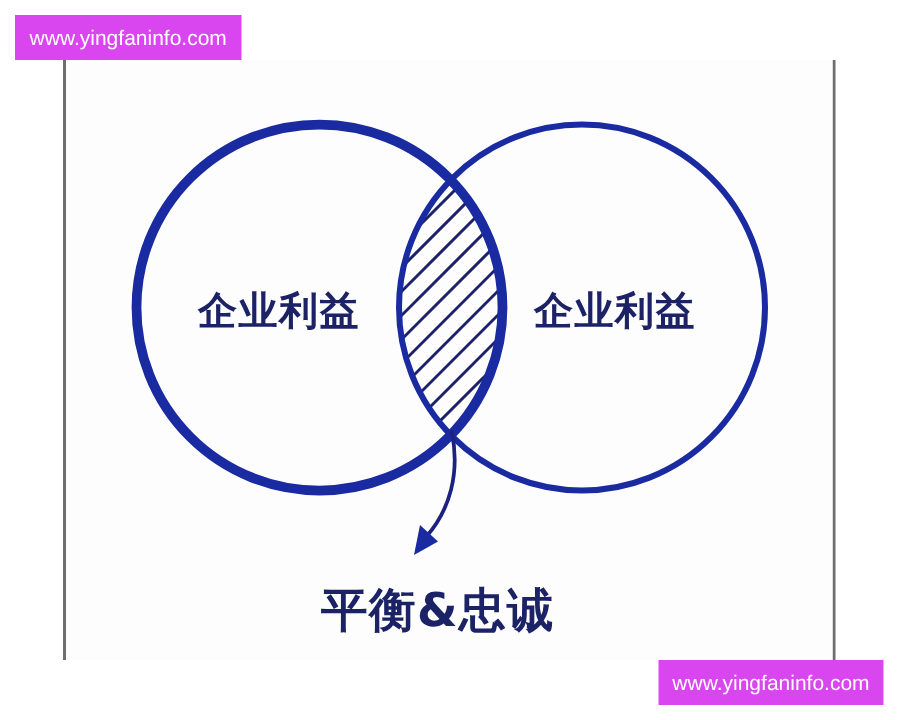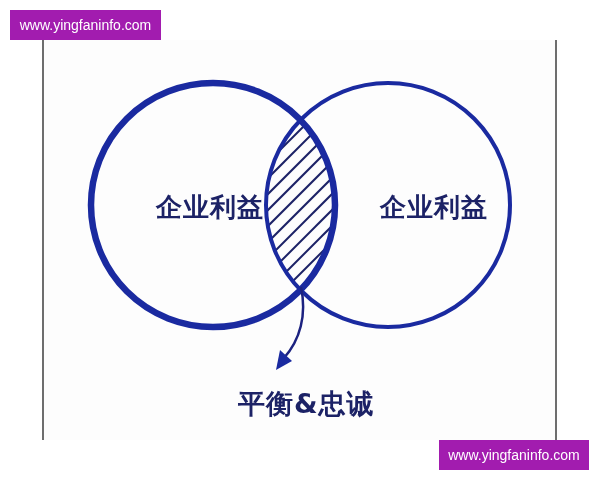--- a/index.html
+++ b/index.html
@@ -14,27 +14,26 @@
   #line-left { left: 42px; }
   #line-right { left: 555px; }
   .panel {
     position: absolute; left: 44px; top: 40px; width: 511px; height: 400px;
     background: #fdfdfd;
   }
   svg.diagram { position: absolute; left: 0; top: 0; width: 600px; height: 480px; }
   .label {
     position: absolute; color: #1c2266; font-weight: bold; white-space: nowrap;
     letter-spacing: 1px;
-    margin-left: 24px;
   }
   #label-left { left: 132px; top: 190px; font-size: 26px; }
   #label-right { left: 356px; top: 190px; font-size: 26px; }
-  #label-bottom { left: 214px; top: 386px; font-size: 27px; text-align: right; }
+  #label-bottom { left: 214px; top: 386px; font-size: 31px; text-align: right; }
   .watermark {
-    position: absolute; background: #a21caf; color: #ffffff;
+    position: absolute; background: #d946ef; color: #ffffff;
     font-family: "Liberation Sans", sans-serif; font-size: 14px;
     display: flex; align-items: center; justify-content: center;
   }
   #wm-top { left: 10px; top: 10px; width: 151px; height: 30px; }
   #wm-bottom { left: 439px; top: 440px; width: 150px; height: 30px; }
 </style>
 </head>
 <body>
 
 <div class="watermark" id="wm-top">www.yingfaninfo.com</div>

